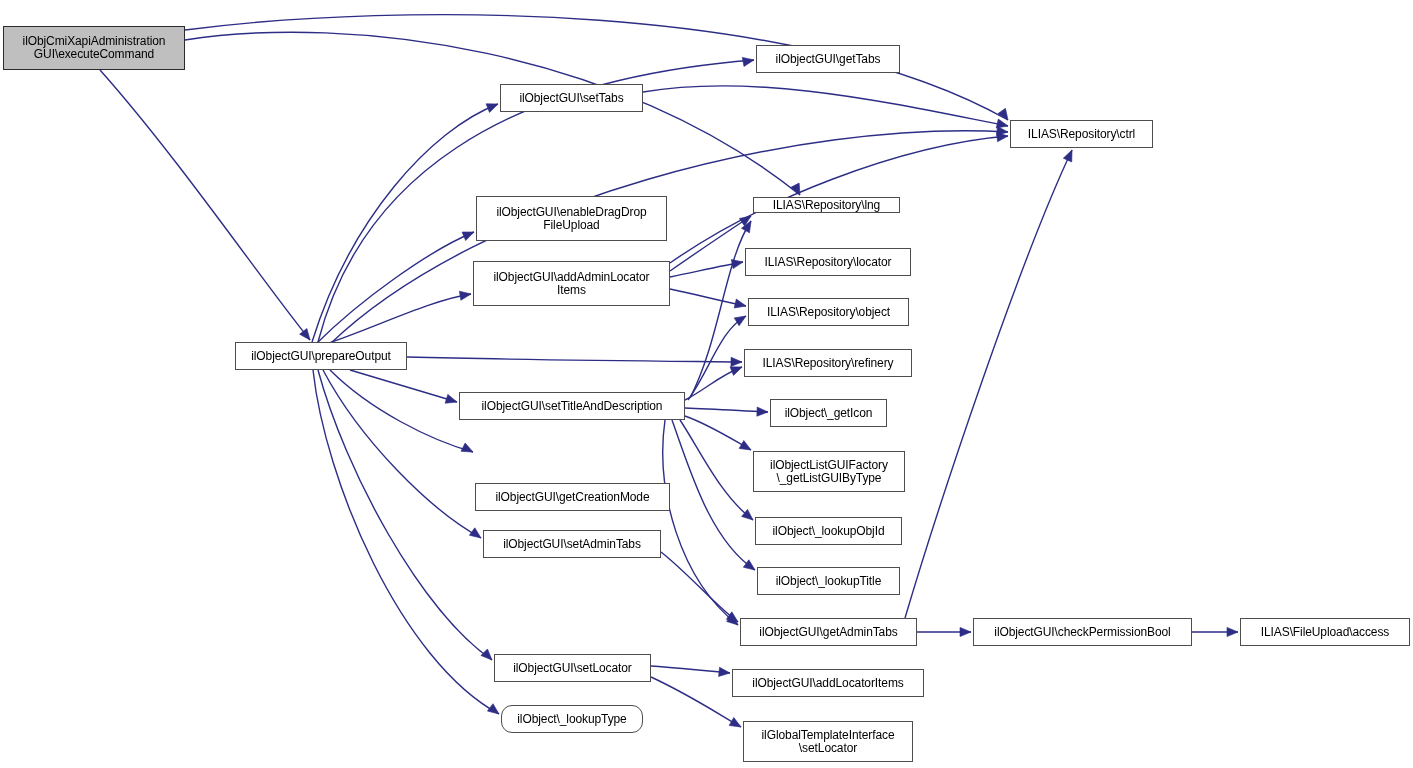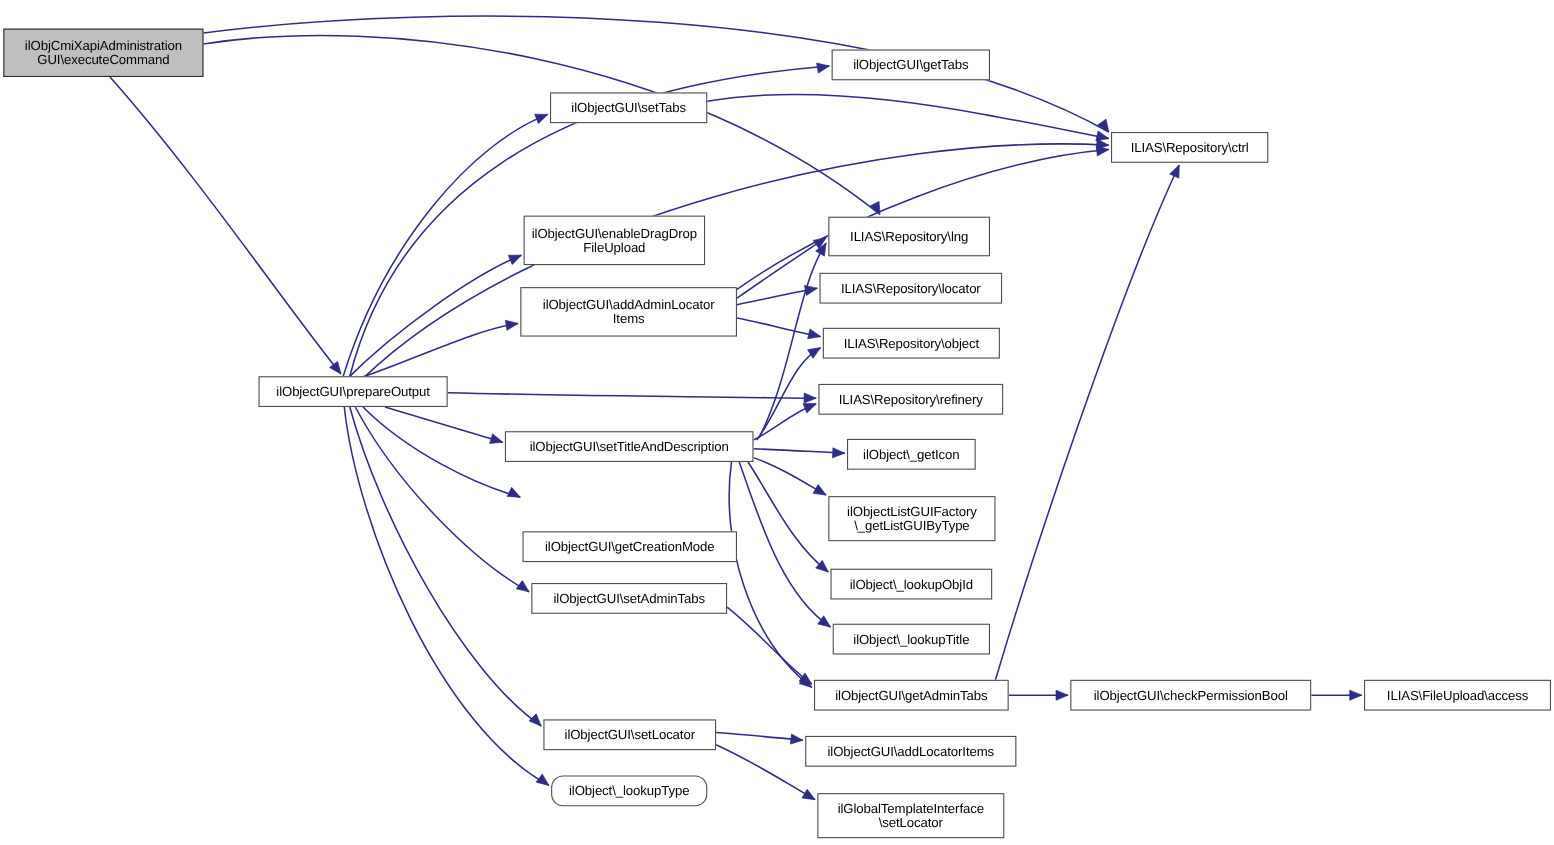--- a/index.html
+++ b/index.html
@@ -132,23 +132,23 @@
         <polygon points="0,0 -11,-4.6 -11,4.6" class="edge-head" fill="#2d2d86" transform="translate(730,673) rotate(6)"></polygon>
         <polygon points="0,0 -11,-4.6 -11,4.6" class="edge-head" fill="#2d2d86" transform="translate(741,727) rotate(30)"></polygon>
       </g>
   </svg>
   <div id="nodes-layer">
       <div class="node-box root" style="left: 3px; top: 26px; width: 182px; height: 44px;"><span class="node-label">ilObjCmiXapiAdministration
 GUI\executeCommand</span></div>
       <div class="node-box" style="left: 756px; top: 45px; width: 144px; height: 28px;"><span class="node-label">ilObjectGUI\getTabs</span></div>
       <div class="node-box" style="left: 500px; top: 84px; width: 143px; height: 28px;"><span class="node-label">ilObjectGUI\setTabs</span></div>
       <div class="node-box" style="left: 1010px; top: 120px; width: 143px; height: 28px;"><span class="node-label">ILIAS\Repository\ctrl</span></div>
-      <div class="node-box" style="left: 476px; top: 196px; width: 165px; height: 45px;"><span class="node-label">ilObjectGUI\enableDragDrop
+      <div class="node-box" style="left: 476px; top: 196px; width: 191px; height: 45px;"><span class="node-label">ilObjectGUI\enableDragDrop
 FileUpload</span></div>
-      <div class="node-box" style="left: 753px; top: 197px; width: 147px; height: 36px;"><span class="node-label">ILIAS\Repository\lng</span></div>
+      <div class="node-box" style="left: 753px; top: 197px; width: 147px; height: 16px;"><span class="node-label">ILIAS\Repository\lng</span></div>
       <div class="node-box" style="left: 745px; top: 248px; width: 166px; height: 28px;"><span class="node-label">ILIAS\Repository\locator</span></div>
       <div class="node-box" style="left: 473px; top: 261px; width: 197px; height: 45px;"><span class="node-label">ilObjectGUI\addAdminLocator
 Items</span></div>
       <div class="node-box" style="left: 748px; top: 298px; width: 161px; height: 28px;"><span class="node-label">ILIAS\Repository\object</span></div>
       <div class="node-box" style="left: 235px; top: 342px; width: 172px; height: 28px;"><span class="node-label">ilObjectGUI\prepareOutput</span></div>
       <div class="node-box" style="left: 744px; top: 349px; width: 168px; height: 28px;"><span class="node-label">ILIAS\Repository\refinery</span></div>
       <div class="node-box" style="left: 459px; top: 392px; width: 226px; height: 28px;"><span class="node-label">ilObjectGUI\setTitleAndDescription</span></div>
       <div class="node-box" style="left: 770px; top: 399px; width: 117px; height: 28px;"><span class="node-label">ilObject\_getIcon</span></div>
       <div class="node-box" style="left: 475px; top: 443px; width: 195px; height: 28px; margin-top: 40px;"><span class="node-label">ilObjectGUI\getCreationMode</span></div>
       <div class="node-box" style="left: 753px; top: 451px; width: 152px; height: 41px;"><span class="node-label">ilObjectListGUIFactory

